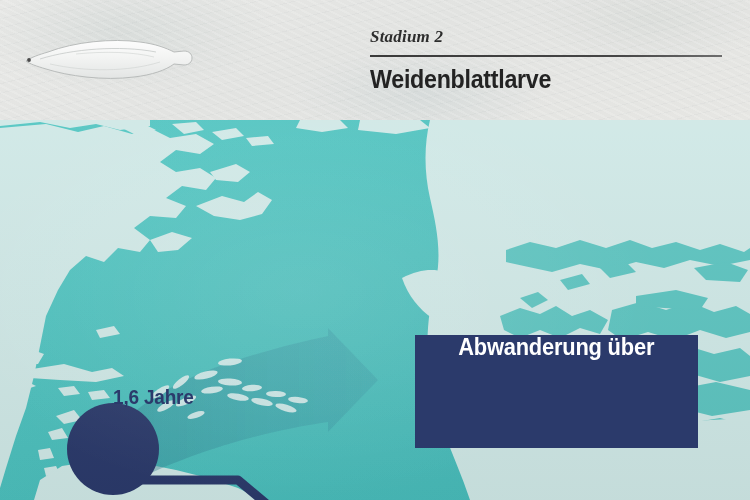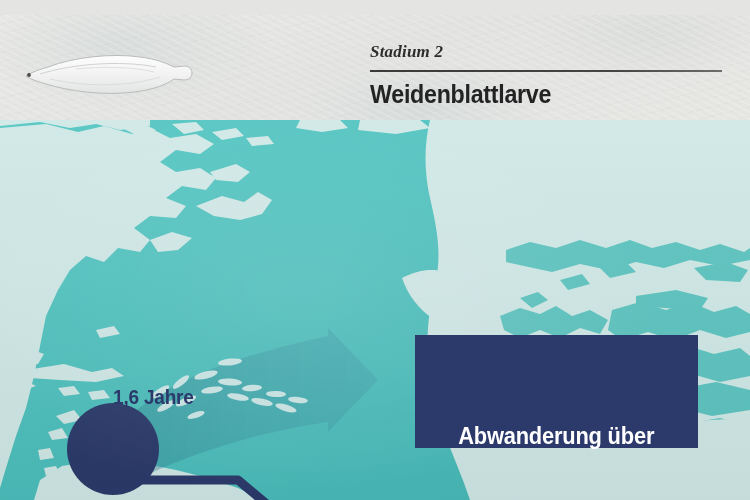--- a/index.html
+++ b/index.html
@@ -6,21 +6,21 @@
   html,body { width:750px; height:500px; overflow:hidden; }
   body {
     font-family:"Liberation Sans", sans-serif;
     background:#e4e5e3;
     position:relative;
   }
   #stage { position:relative; width:750px; height:500px; overflow:hidden; }
 
   
   .header {
-    position:absolute; left:0; top:15px; width:750px; height:120px;
+    position:absolute; left:0; top:0; width:750px; height:120px;
     background:
       radial-gradient(ellipse 220px 90px at 120px 30px, rgba(205,212,210,.55), rgba(205,212,210,0) 70%),
       radial-gradient(ellipse 180px 70px at 420px 95px, rgba(198,208,209,.45), rgba(198,208,209,0) 70%),
       radial-gradient(ellipse 160px 60px at 650px 20px, rgba(210,214,211,.5), rgba(210,214,211,0) 72%),
       linear-gradient(160deg,#e9e9e7 0%, #e2e3e1 45%, #e6e6e3 100%);
     overflow:hidden;
   }
   .hdr-noise {
     position:absolute; inset:0;
     background:
@@ -61,21 +61,21 @@
     background:
       radial-gradient(ellipse 520px 300px at 300px 170px, rgba(255,255,255,.10), rgba(255,255,255,0) 70%),
       linear-gradient(180deg, rgba(255,255,255,.06), rgba(0,0,0,.05));
   }
 
   
   .callout {
     position:absolute; left:415px; top:335px; width:283px; height:113px;
     background:#2b3a6b;
     display:flex; flex-direction:column;
-    align-items:center; justify-content:flex-end;
+    align-items:center; justify-content:space-between;
     color:#ffffff;
   }
   .callout-line1 {
     font-family:"Liberation Sans", sans-serif;
     font-weight:700; font-size:23px; letter-spacing:-.2px;
     transform:scaleX(.95); line-height:1.05;
   }
   .callout-line2 {
     font-family:"Liberation Serif", serif;
     font-weight:700; font-size:38px; letter-spacing:-.5px;

